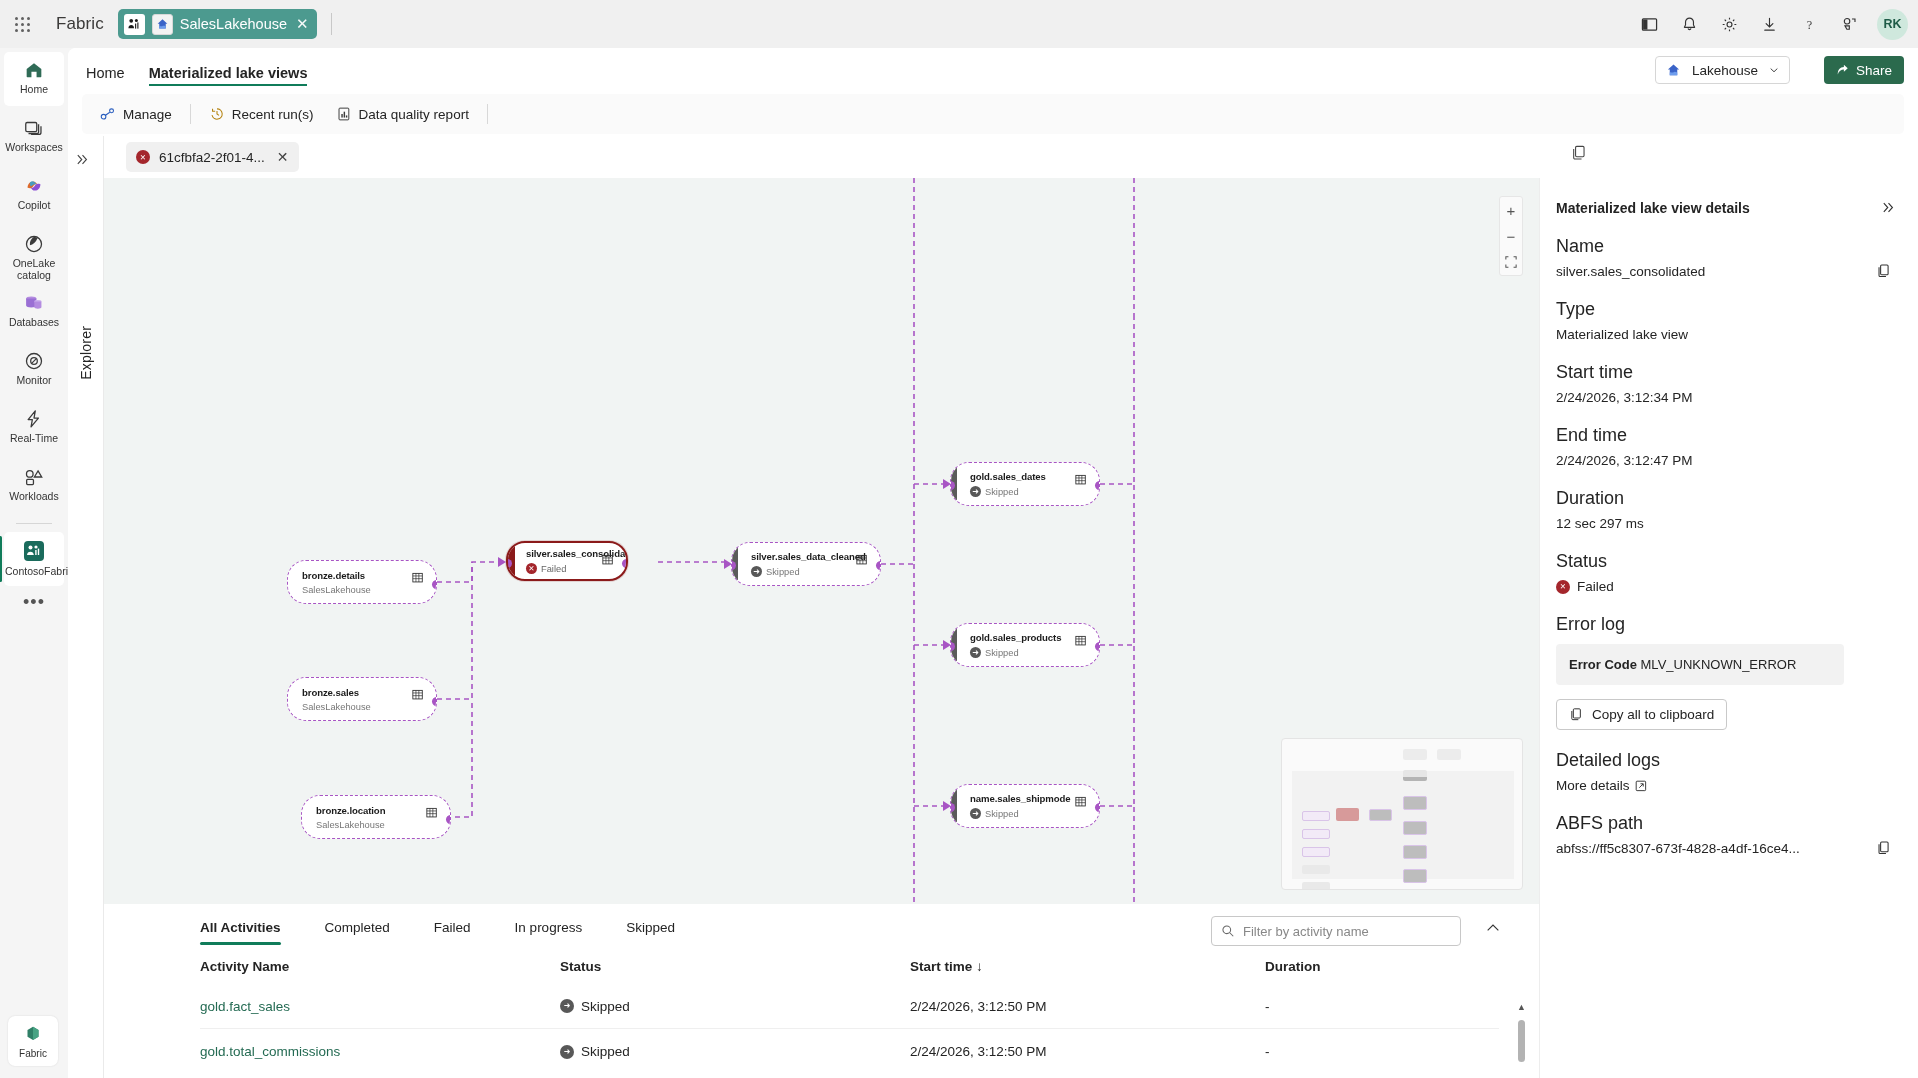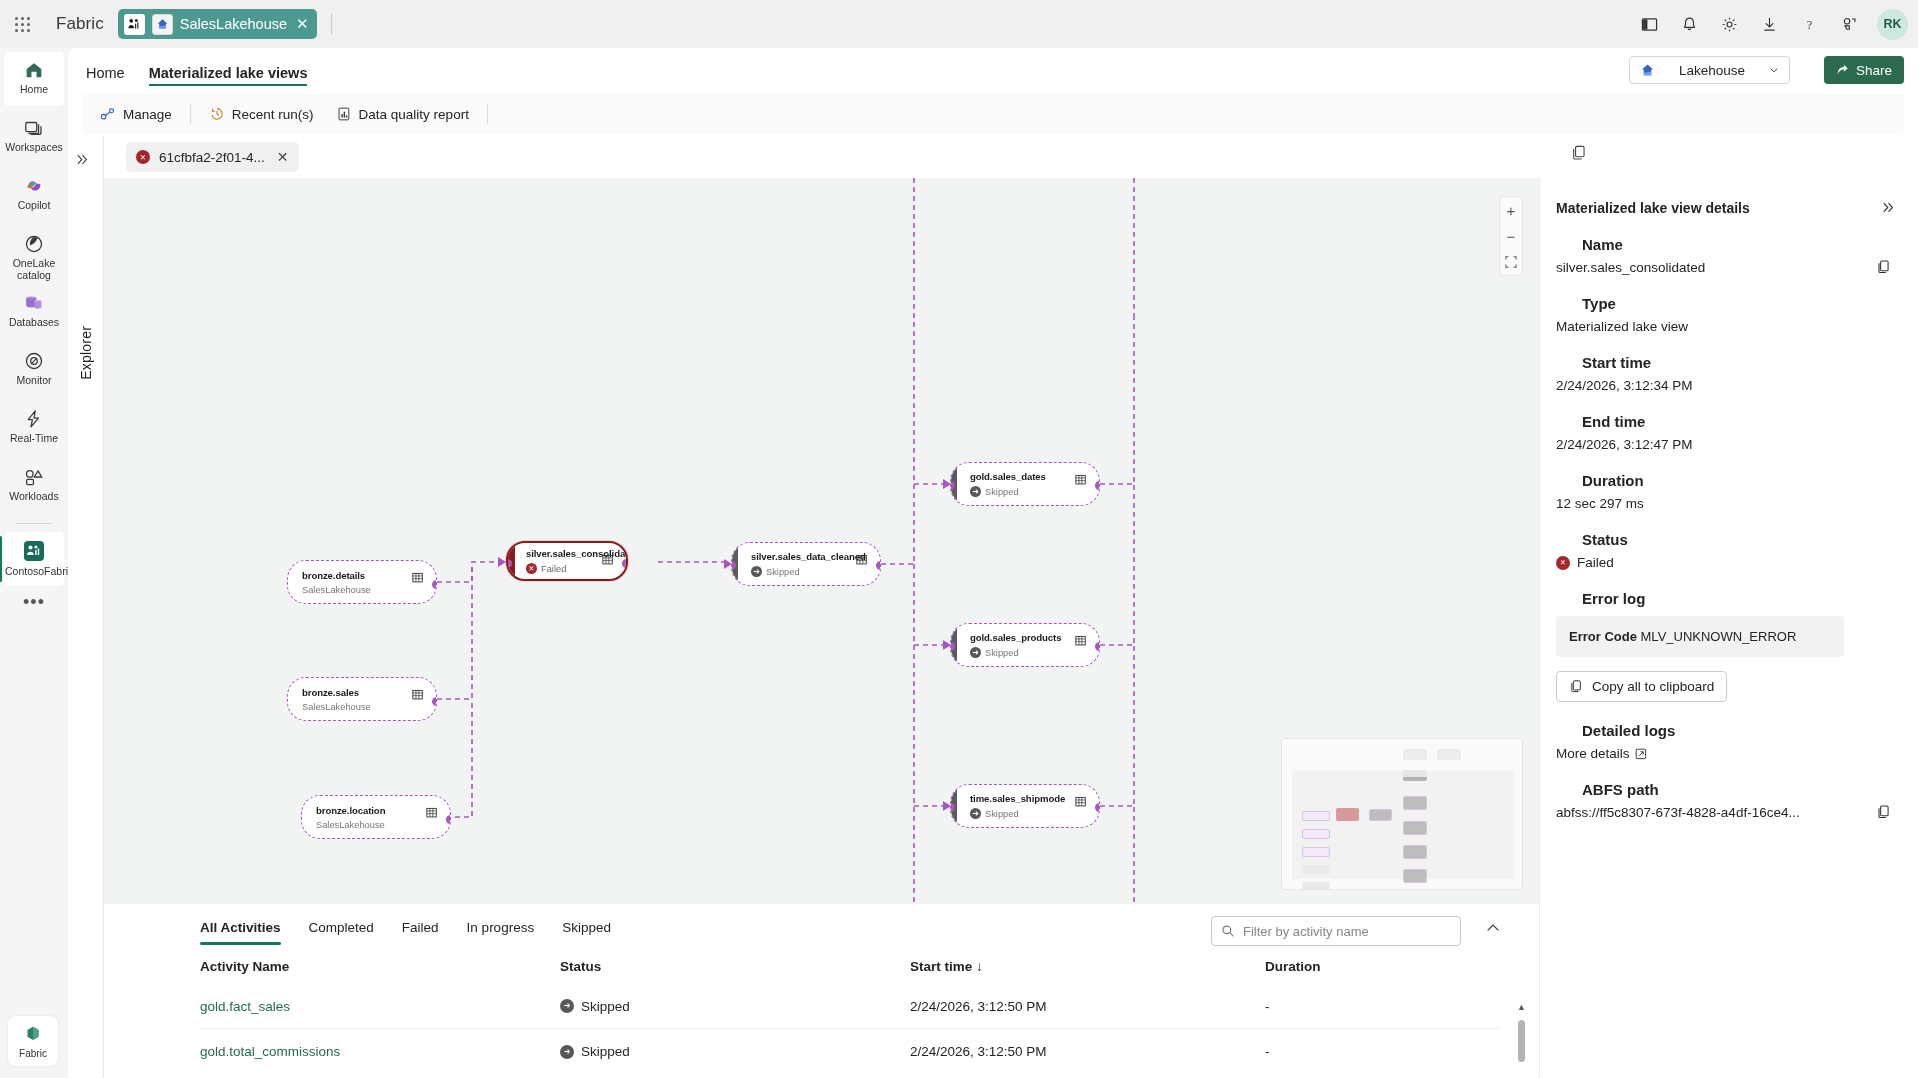--- a/index.html
+++ b/index.html
@@ -91,21 +91,21 @@
   .ribbon{
     position:relative; height:46px; background:#fff; display:flex; align-items:center; padding-left:18px;
     border-bottom:0px;
   }
   .ribtab{ font-size:14.5px; color:#242424; margin-right:24px; cursor:pointer; height:46px; line-height:50px; position:relative;}
   .ribtab.active{ font-weight:600; }
   .ribtab.active:after{
     content:""; position:absolute; left:0; right:0; bottom:8px; height:2px; background:#107c5a;
   }
   .lakehouse-pill{
-    position:absolute; right:128px; top:8px; height:28px; display:flex; align-items:center; gap:24px;
+    position:absolute; right:128px; top:8px; height:28px; display:flex; align-items:center; gap:11px;
     padding:0 10px; border:1px solid #d6d6d6; border-radius:4px; background:#fff; font-size:13.5px; cursor:pointer;
   }
   .share-btn{
     position:absolute; right:14px; top:8px; height:28px; display:flex; align-items:center; gap:6px;
     padding:0 12px; border-radius:4px; background:#2b6a4d; color:#fff; font-size:13.5px; cursor:pointer;
   }
 
   .toolbar{
     height:40px; margin:0 14px 0 14px; background:#fafafa; border-radius:5px;
     display:flex; align-items:center; padding:0 8px; gap:2px;
@@ -180,21 +180,21 @@
     position:absolute; right:16px; bottom:14px; width:242px; height:152px;
     background:#fafafa; border:1px solid #e4e4e4; border-radius:4px; overflow:hidden;
   }
   .mm-view{ position:absolute; left:10px; top:32px; width:222px; height:108px; background:#f2f2f2;}
   .mm-box{ position:absolute; border-radius:2px; }
 
   
   .activities{
     position:absolute; left:36px; top:768px; width:1435px; height:174px; background:#fff;
   }
-  .acttabs{ display:flex; align-items:center; gap:28px; padding:16px 0 0 96px; position:relative; }
+  .acttabs{ display:flex; align-items:center; gap:44px; padding:16px 0 0 96px; position:relative; }
   .acttab{ font-size:13.5px; color:#242424; cursor:pointer; padding-bottom:10px; position:relative;}
   .acttab.active{ font-weight:600; }
   .acttab.active:after{ content:""; position:absolute;left:0;right:0;bottom:0;height:3px;background:#107c5a;border-radius:2px;}
   .filterbox{
     position:absolute; right:78px; top:12px; width:250px;height:30px;border:1px solid #c8c8c8;border-radius:4px;
     display:flex;align-items:center;gap:8px;padding:0 9px;
   }
   .filterbox input{border:none;outline:none;font-size:13px;color:#444;font-family:inherit;flex:1;background:transparent;}
   .filterbox input::placeholder{color:#888;}
   .collapse-chev{ position:absolute; right:38px; top:16px; cursor:pointer; color:#333;}
@@ -209,21 +209,21 @@
   .vscroll .thumb{ position:absolute;top:16px;left:0;width:7px;height:42px;background:#b3b3b3;border-radius:4px;}
   .vscroll .ar{ position:absolute;left:-1px;font-size:9px;color:#555; }
 
   
   .details{
     position:absolute; right:0; top:42px; width:379px; height:900px; background:#fff;
     border-left:1px solid #ededed; padding:22px 26px 0 16px; overflow:hidden;
   }
   .det-title{ font-size:14px; font-weight:600; }
   .det-collapse{ position:absolute; right:22px; top:22px; cursor:pointer; color:#333;}
-  .det-lbl{ font-size:15px;font-weight:700;margin-top:20px;margin-left:26px; }
+  .det-lbl{ font-size:18px;font-weight:400;margin-top:20px; }
   .det-val{ font-size:13.5px;color:#242424;margin-top:7px; }
   .det-row{ display:flex;align-items:flex-start;justify-content:space-between; }
   .copy-ico{ cursor:pointer; margin-top:6px; }
   .errbox{
     margin-top:9px; background:#f2f2f2; border-radius:4px; padding:11px 13px; font-size:13px; line-height:19px;
     width:288px;
   }
   .errbox b{ font-weight:700; }
   .copyall{
     margin-top:14px; display:inline-flex;align-items:center;gap:8px; height:31px; padding:0 12px;
@@ -663,21 +663,21 @@
             <svg width="12" height="12" viewBox="0 0 14 14">
                 <rect x="1" y="1.6" width="11" height="10" fill="none" stroke="#2b2b2b" stroke-width="1"></rect>
                 <path d="M1 4.6h11M1 7.8h11M4.6 1.6v10M8 1.6v10" stroke="#2b2b2b" stroke-width=".8"></path>
               </svg>
           </span>
           <span class="dot" style="left:-5px;top:18px;"></span>
           <span class="dot" style="right:-5px;top:18px;"></span>
         </div>
         <div class="node dashed" style="left:846px;top:606px;">
           <span class="leftbar"></span>
-          <div class="nm" style="padding-left:5px;">time.sales_shipmode</div>
+          <div class="nm" style="padding-left:5px;">name.sales_shipmode</div>
           <div class="st" style="padding-left:5px;">
             <span class="badge-skip" style="width:11px;height:11px;"></span>
             <span>Skipped</span>
           </div>
           <span class="tbl-ico">
             <svg width="12" height="12" viewBox="0 0 14 14">
                 <rect x="1" y="1.6" width="11" height="10" fill="none" stroke="#2b2b2b" stroke-width="1"></rect>
                 <path d="M1 4.6h11M1 7.8h11M4.6 1.6v10M8 1.6v10" stroke="#2b2b2b" stroke-width=".8"></path>
               </svg>
           </span>

